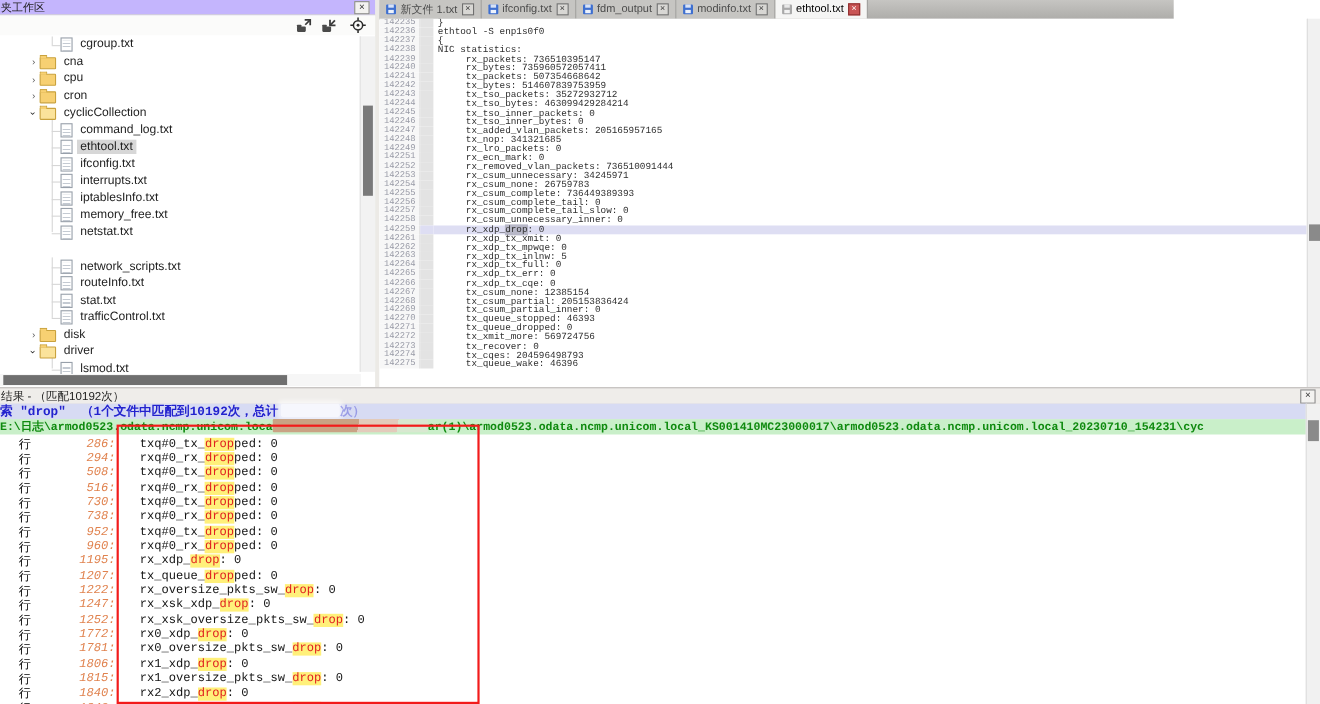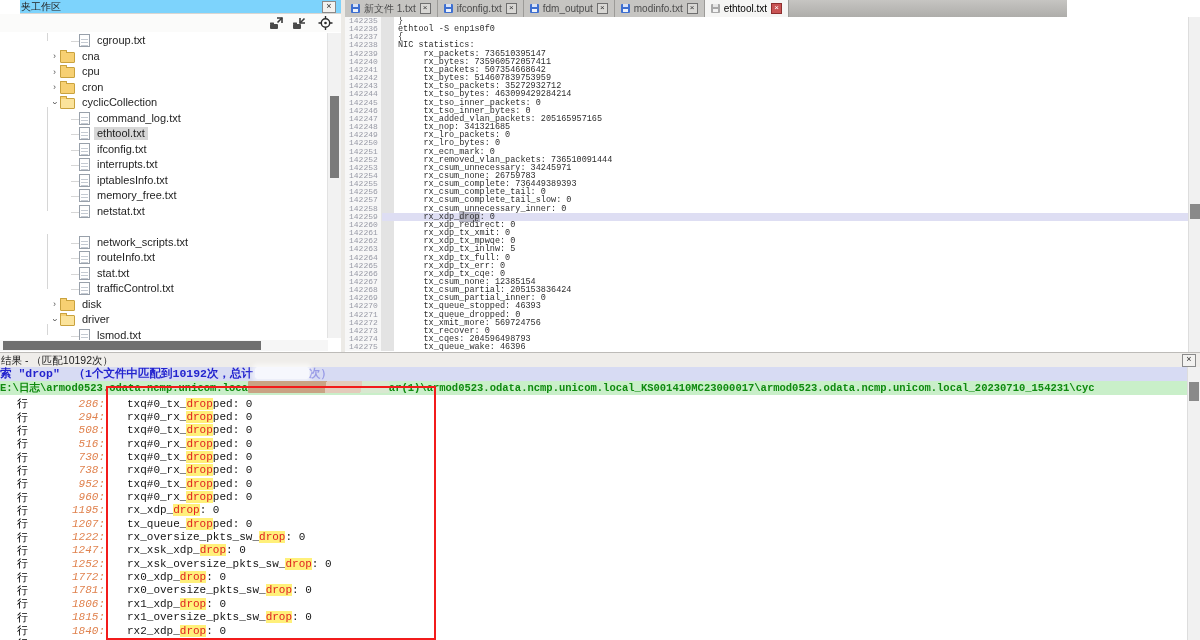--- a/index.html
+++ b/index.html
@@ -1,29 +1,29 @@
 <!DOCTYPE html>
 <html><head>
 <meta charset="utf-8">
 <style>
   html,body{margin:0;padding:0;}
   body{width:1200px;height:640px;position:relative;overflow:hidden;background:#fff;
        font-family:"Liberation Sans",sans-serif;-webkit-font-smoothing:antialiased;}
   
   .ws-panel{position:absolute;left:0;top:0;width:341px;height:352px;background:#fff;border-right:4px solid #ECEAE6;}
-  .ws-titlebar{position:absolute;left:0;top:0;right:0;height:13px;background:#7dd3fc;border-bottom:1px solid #D8D6D2;margin-left:20px;}
+  .ws-titlebar{position:absolute;left:0;top:0;right:0;height:13px;background:#c4b5fd;border-bottom:1px solid #D8D6D2;}
   .ws-title{position:absolute;left:1px;top:0;font-size:10px;color:#222;white-space:nowrap;}
   .ws-close{position:absolute;right:5px;top:1px;width:12px;height:10px;border:1px solid #8A8A8A;background:#F3F2F0;
             font-size:9px;line-height:8px;text-align:center;color:#333;cursor:pointer;}
   .ws-toolbar{position:absolute;left:0;top:14px;right:0;height:18px;background:#FBFBFA;}
   .ws-tool{position:absolute;top:1px;width:17px;height:16px;cursor:pointer;}
   .ws-tool svg{width:100%;height:100%;}
   .tool-expand{right:56px;} .tool-collapse{right:33px;} .tool-locate{right:7px;}
   .ws-tree{position:absolute;left:0;top:33px;right:13px;height:307px;overflow:hidden;font-size:11px;color:#1E1E1E;}
-  .titem{position:relative;height:15.5px;display:flex;align-items:center;white-space:nowrap;margin-left:24px;}
+  .titem{position:relative;height:15.5px;display:flex;align-items:center;white-space:nowrap;}
   .titem.d1{padding-left:25px;} .titem.d2{padding-left:55px;}
   .titem.d2::before{content:"";position:absolute;left:47px;top:8px;width:8px;height:1px;background:#D6D6D6;}
   .titem.d2.redacted::before{display:none;}
   .chev{width:11px;font-size:9px;color:#555;display:inline-block;text-align:center;flex:0 0 11px;}
   .chev.expanded{transform:rotate(90deg);color:#222;}
   .fldr{position:relative;width:13px;height:9px;background:#F7D072;border:1px solid #C9A23E;border-radius:1px;
         margin-right:4px;margin-top:2px;flex:0 0 13px;}
   .fldr::before{content:"";position:absolute;left:-1px;top:-3px;width:5px;height:2px;background:#F7D072;border:1px solid #C9A23E;border-bottom:none;border-radius:1px 1px 0 0;}
   .fldr.open{background:#FBE39B;}
   .ficon{position:relative;width:9px;height:11px;background:#FDFDFD;border:1px solid #98A0AA;margin-right:4px;flex:0 0 9px;
@@ -316,25 +316,20 @@
       <span class="gut">142248</span>
       <span class="fold"></span>
       <span class="code">     tx_nop: 341321685</span>
     </div>
     <div class="eline">
       <span class="gut">142249</span>
       <span class="fold"></span>
       <span class="code">     rx_lro_packets: 0</span>
     </div>
     <div class="eline">
-      <span class="gut">142250</span>
-      <span class="fold"></span>
-      <span class="code">     rx_lro_bytes: 0</span>
-    </div>
-    <div class="eline">
       <span class="gut">142251</span>
       <span class="fold"></span>
       <span class="code">     rx_ecn_mark: 0</span>
     </div>
     <div class="eline">
       <span class="gut">142252</span>
       <span class="fold"></span>
       <span class="code">     rx_removed_vlan_packets: 736510091444</span>
     </div>
     <div class="eline">
@@ -364,25 +359,20 @@
     </div>
     <div class="eline">
       <span class="gut">142258</span>
       <span class="fold"></span>
       <span class="code">     rx_csum_unnecessary_inner: 0</span>
     </div>
     <div class="eline cur">
       <span class="gut">142259</span>
       <span class="fold"></span>
       <span class="code"><span>     rx_xdp_</span><span class="sel-hl">drop</span><span>: 0</span></span>
-    </div>
-    <div class="eline">
-      <span class="gut">142260</span>
-      <span class="fold"></span>
-      <span class="code">     rx_xdp_redirect: 0</span>
     </div>
     <div class="eline">
       <span class="gut">142261</span>
       <span class="fold"></span>
       <span class="code">     rx_xdp_tx_xmit: 0</span>
     </div>
     <div class="eline">
       <span class="gut">142262</span>
       <span class="fold"></span>
       <span class="code">     rx_xdp_tx_mpwqe: 0</span>

